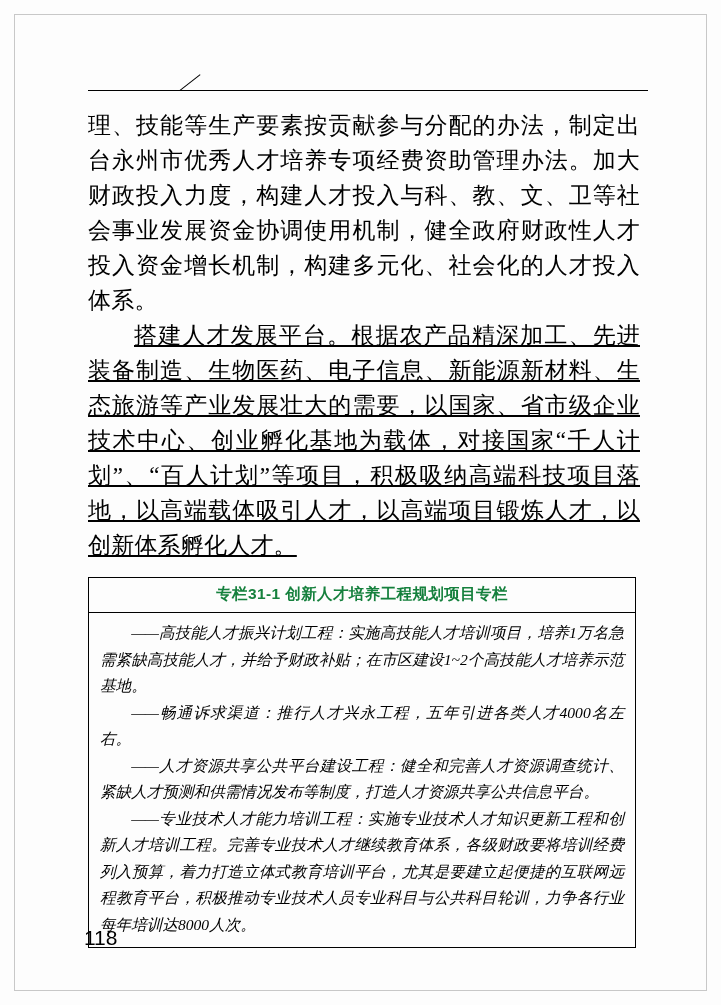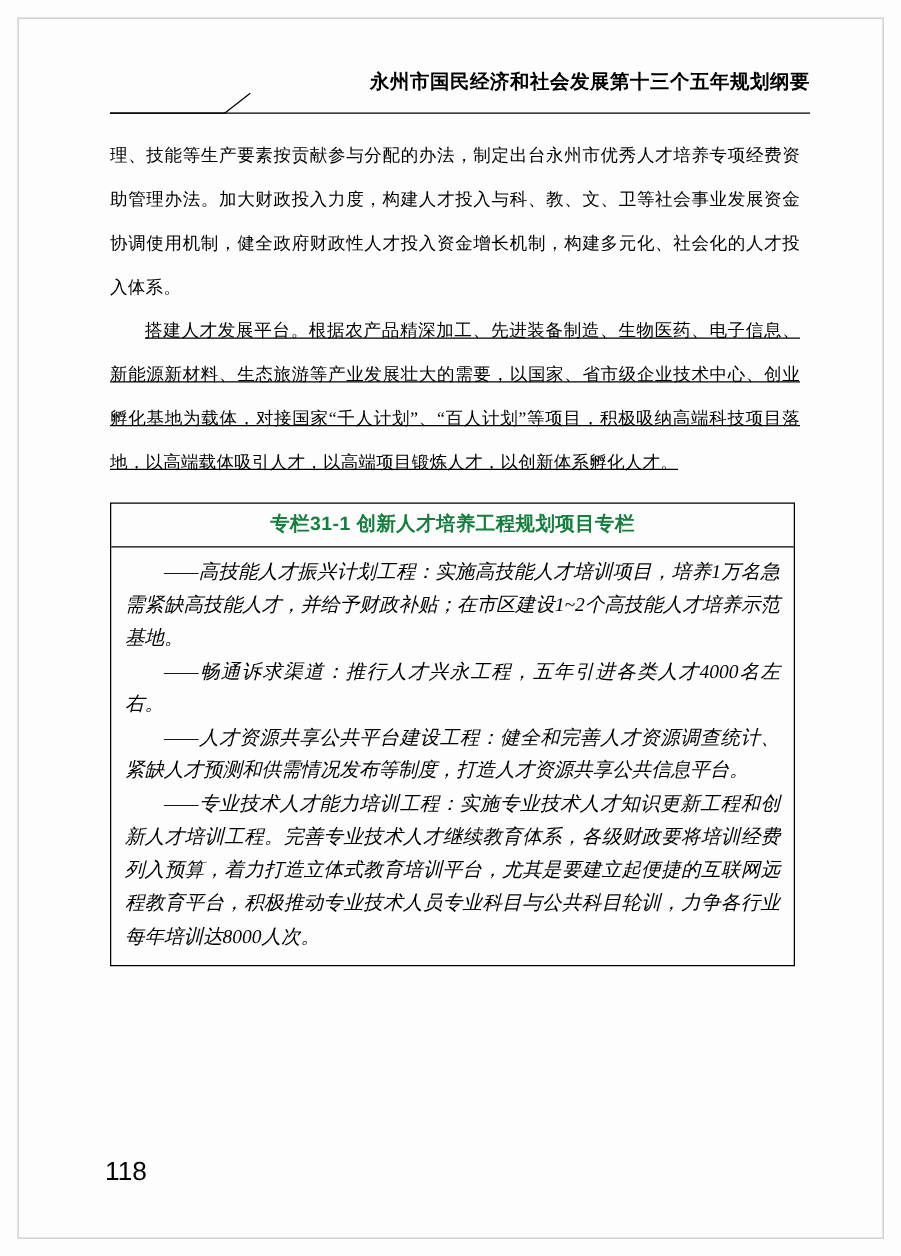--- a/index.html
+++ b/index.html
@@ -89,21 +89,21 @@
 
   
   .content {
     position: absolute;
     left: 88px;
     top: 108px;
     width: 552px;
   }
   p.para {
     margin: 0 0 0 0;
-    font-size: 14px;
+    font-size: 23px;
     line-height: 35px;
     text-align: justify;
     text-justify: inter-ideograph;
     letter-spacing: 0.2px;
   }
   p.indent {
     text-indent: 2em;
     text-decoration: underline;
   }
 
@@ -148,21 +148,20 @@
   }
 </style>
 </head>
 <body>
 
 <div class="page">
 
   <div class="page-frame"></div>
 
   <div class="header">
-    <div class="header-title">永州市国民经济和社会发展第十三个五年规划纲要</div>
     <div class="header-rule"></div>
     <div class="header-flag"></div>
   </div>
 
   <div class="content">
 
     <p class="para">理、技能等生产要素按贡献参与分配的办法，制定出台永州市优秀人才培养专项经费资助管理办法。加大财政投入力度，构建人才投入与科、教、文、卫等社会事业发展资金协调使用机制，健全政府财政性人才投入资金增长机制，构建多元化、社会化的人才投入体系。</p>
     <p class="para indent">搭建人才发展平台。根据农产品精深加工、先进装备制造、生物医药、电子信息、新能源新材料、生态旅游等产业发展壮大的需要，以国家、省市级企业技术中心、创业孵化基地为载体，对接国家“千人计划”、“百人计划”等项目，积极吸纳高端科技项目落地，以高端载体吸引人才，以高端项目锻炼人才，以创新体系孵化人才。</p>
 
     <div class="box">

